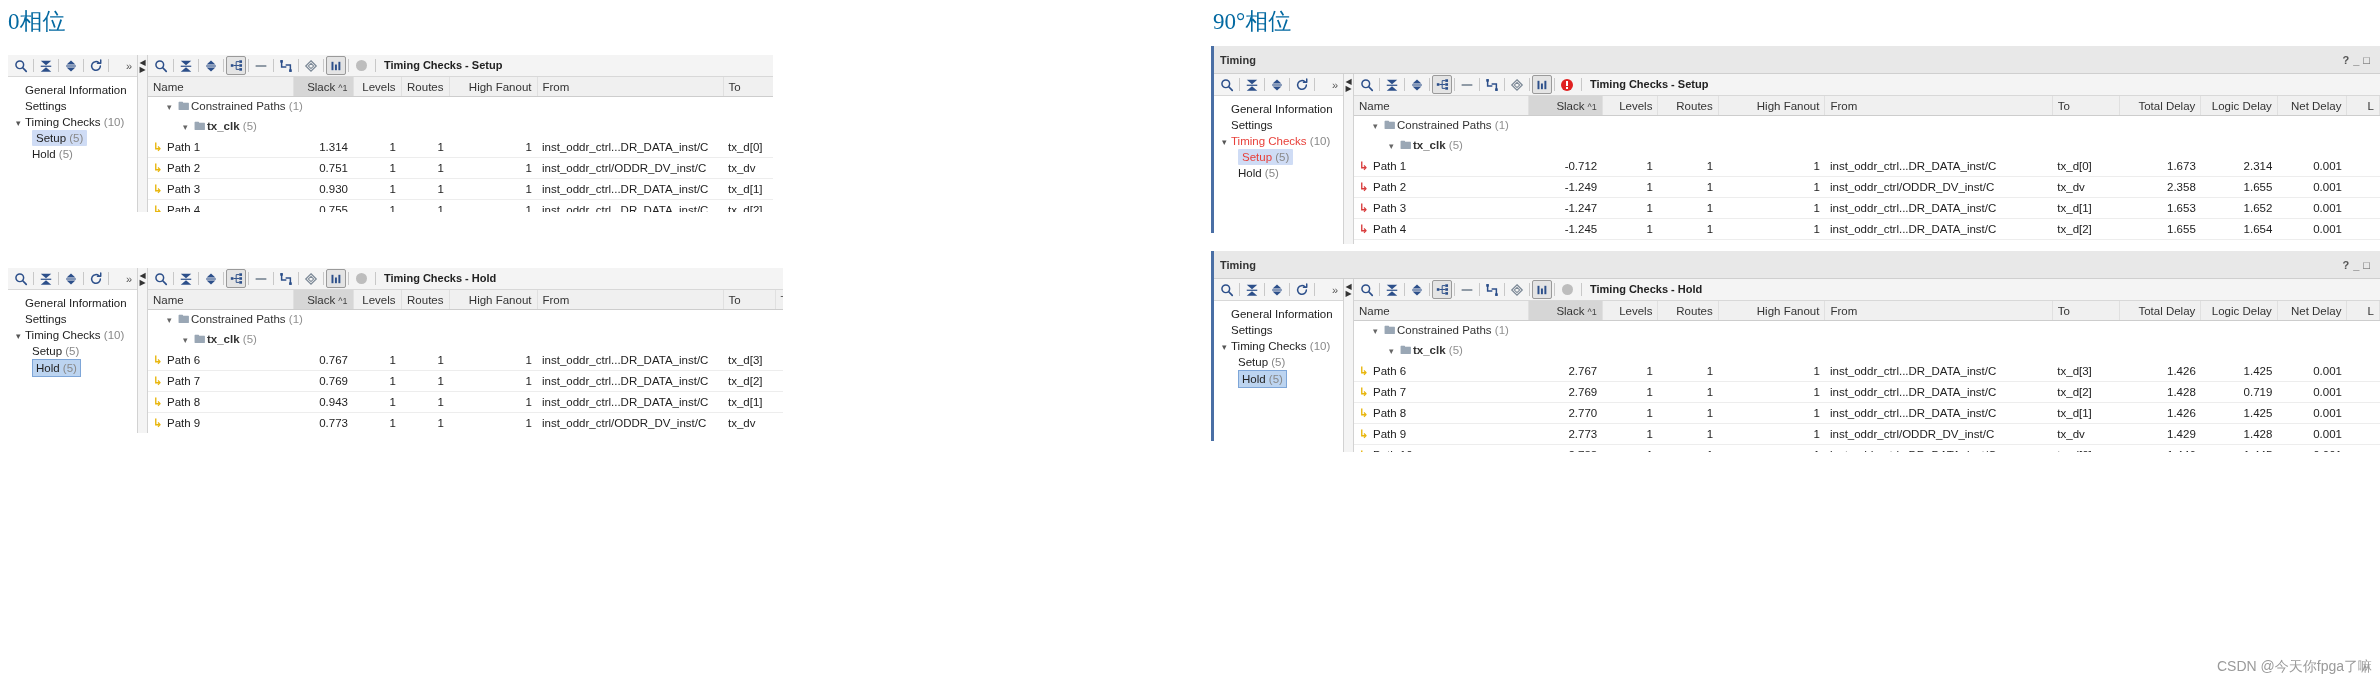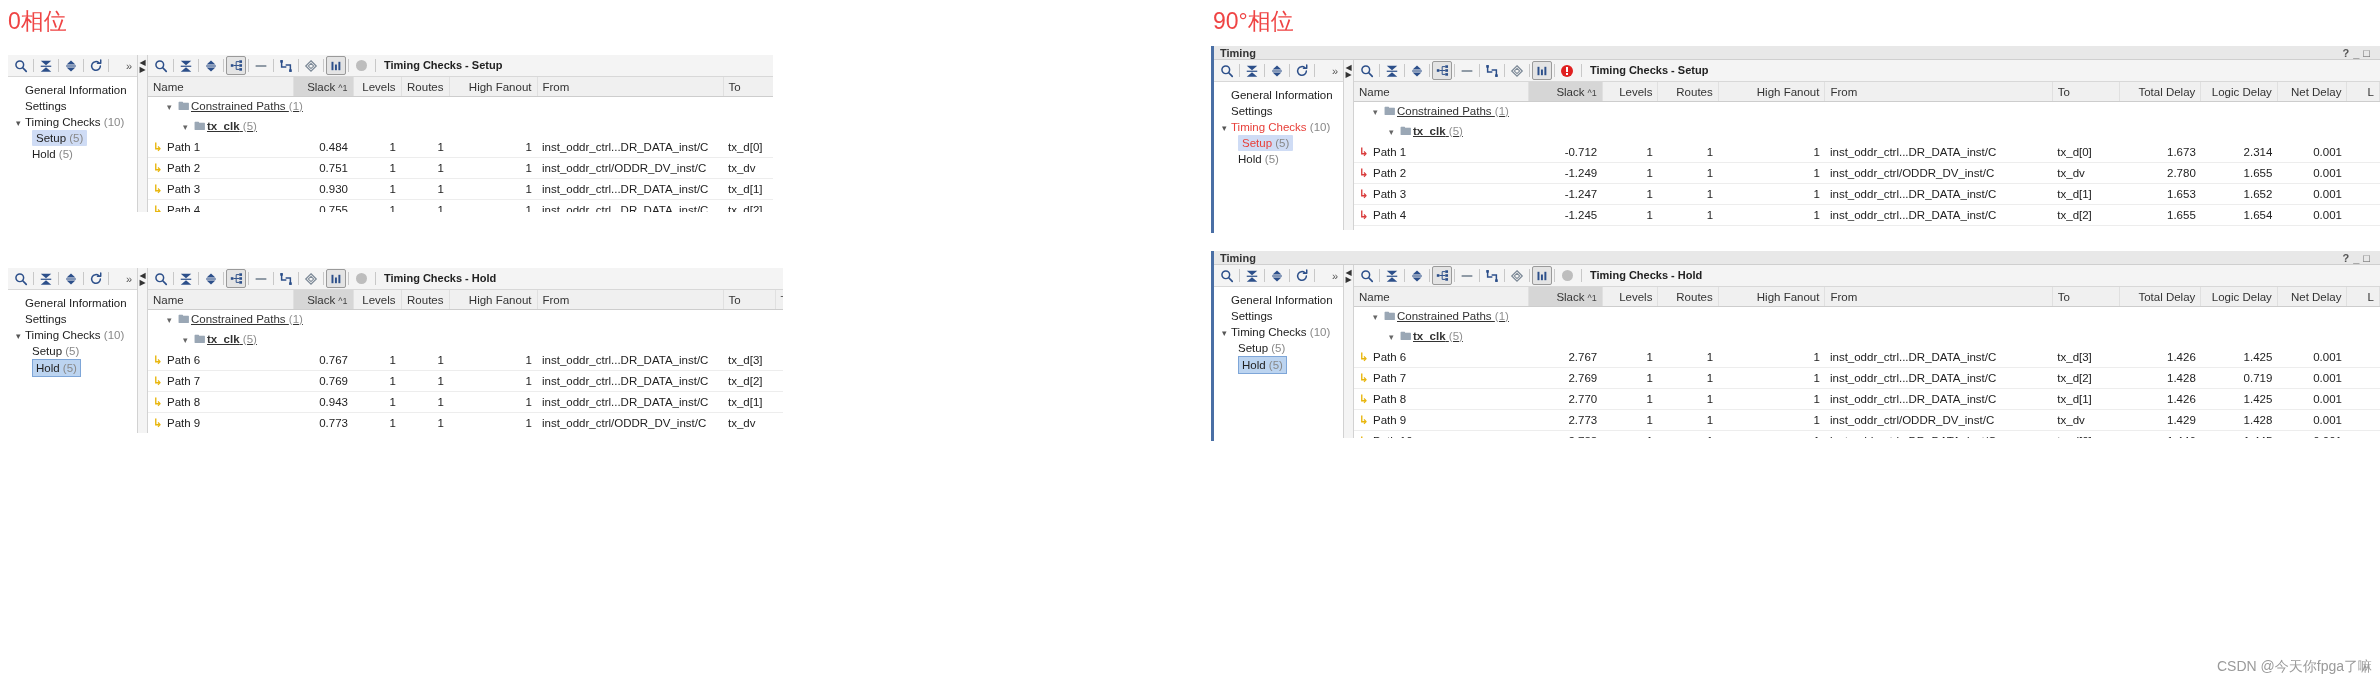--- a/index.html
+++ b/index.html
@@ -3,33 +3,33 @@
 <meta charset="utf-8">
 <style>
   html,body{margin:0;padding:0;background:#ffffff;}
   body{
     width:2380px;height:679px;position:relative;overflow:hidden;
     font-family:"Liberation Sans","DejaVu Sans",sans-serif;
     font-size:12px;color:#222;
     -webkit-font-smoothing:antialiased;
   }
   .caption{
-    position:absolute;font-size:23px;color:#ef4444;
-    font-family:Liberation Sans, sans-serif;
+    position:absolute;font-size:23px;color:#0369a1;
+    font-family:Liberation Serif, serif;
     white-space:nowrap;
   }
   .cap-left{left:8px;top:6px;}
   .cap-right{left:1213px;top:6px;}
 
   
   .panel{position:absolute;background:#ffffff;box-sizing:border-box;}
   .panel.framed{border-left:3px solid #4a6fa5;}
 
   .titlebar{
-    height:14px;background:#e8e8e8;border-bottom:1px solid #cfcfcf;
+    height:28px;background:#e8e8e8;border-bottom:1px solid #cfcfcf;
     display:flex;align-items:center;padding:0 6px;box-sizing:border-box;
     font-size:11px;font-weight:bold;color:#333;
   }
   .titlebar .spacer{flex:1;}
   .titlebar .win-btns{font-size:11px;color:#555;letter-spacing:4px;}
 
   .panel-body{display:flex;align-items:stretch;height:calc(100% - 0px);}
 
   
   .leftcol{width:130px;flex:none;display:flex;flex-direction:column;border-right:1px solid #d2d2d2;box-sizing:border-box;}
@@ -79,21 +79,21 @@
     font-size:11.5px;
   }
   .tbl th.slack{background:#d6d6d6;position:relative;}
   .tbl th.num{text-align:right;}
   .tbl td{
     border-bottom:1px solid #ededed;height:20px;padding:0 5px;white-space:nowrap;
     overflow:hidden;text-overflow:ellipsis;color:#222;
   }
   .tbl td.num{text-align:right;}
   .tbl tr.grouprow td{border-bottom:none;}
-  .grp{color:#333;text-decoration:underline;}
+  .grp{color:#333;}
   .grp .twisty{display:inline-block;width:11px;color:#666;font-size:9px;}
   .grp .folder{display:inline-block;width:13px;color:#9aa7b5;}
   .muted{color:#909090;}
   .neg{color:#e8403a;}
   .pathico{display:inline-block;width:14px;color:#e8b60d;font-weight:bold;}
   .pathico.r{color:#d93c3c;}
   .indent1{padding-left:14px;}
   .indent2{padding-left:30px;}
   .indent3{padding-left:52px;}
   .sortmark{font-size:9px;color:#444;margin-left:3px;}
@@ -252,21 +252,21 @@
               </thead>
               <tbody>
                 <tr class="grouprow">
                   <td colspan="11"><span class="grp indent1"><span class="twisty">▾</span><span class="folder">🖿</span>Constrained Paths <span class="muted">(1)</span></span></td>
                 </tr>
                 <tr class="grouprow">
                   <td colspan="11"><span class="grp indent2"><span class="twisty">▾</span><span class="folder">🖿</span><b>tx_clk</b> <span class="muted">(5)</span></span></td>
                 </tr>
                 <tr>
                   <td class="indent3 "><span class="pathico">↳</span>Path 1</td>
-                  <td class="num ">0.484</td>
+                  <td class="num ">1.314</td>
                   <td class="num">1</td>
                   <td class="num">1</td>
                   <td class="num">1</td>
                   <td>inst_oddr_ctrl...DR_DATA_inst/C</td>
                   <td>tx_d[0]</td>
                 </tr>
                 <tr>
                   <td class="indent3 "><span class="pathico">↳</span>Path 2</td>
                   <td class="num ">0.751</td>
                   <td class="num">1</td>
@@ -668,21 +668,21 @@
                   <td class="num"></td>
                 </tr>
                 <tr>
                   <td class="indent3 neg"><span class="pathico r">↳</span>Path 2</td>
                   <td class="num neg">-1.249</td>
                   <td class="num">1</td>
                   <td class="num">1</td>
                   <td class="num">1</td>
                   <td>inst_oddr_ctrl/ODDR_DV_inst/C</td>
                   <td>tx_dv</td>
-                  <td class="num">2.780</td>
+                  <td class="num">2.358</td>
                   <td class="num">1.655</td>
                   <td class="num">0.001</td>
                   <td class="num"></td>
                 </tr>
                 <tr>
                   <td class="indent3 neg"><span class="pathico r">↳</span>Path 3</td>
                   <td class="num neg">-1.247</td>
                   <td class="num">1</td>
                   <td class="num">1</td>
                   <td class="num">1</td>

